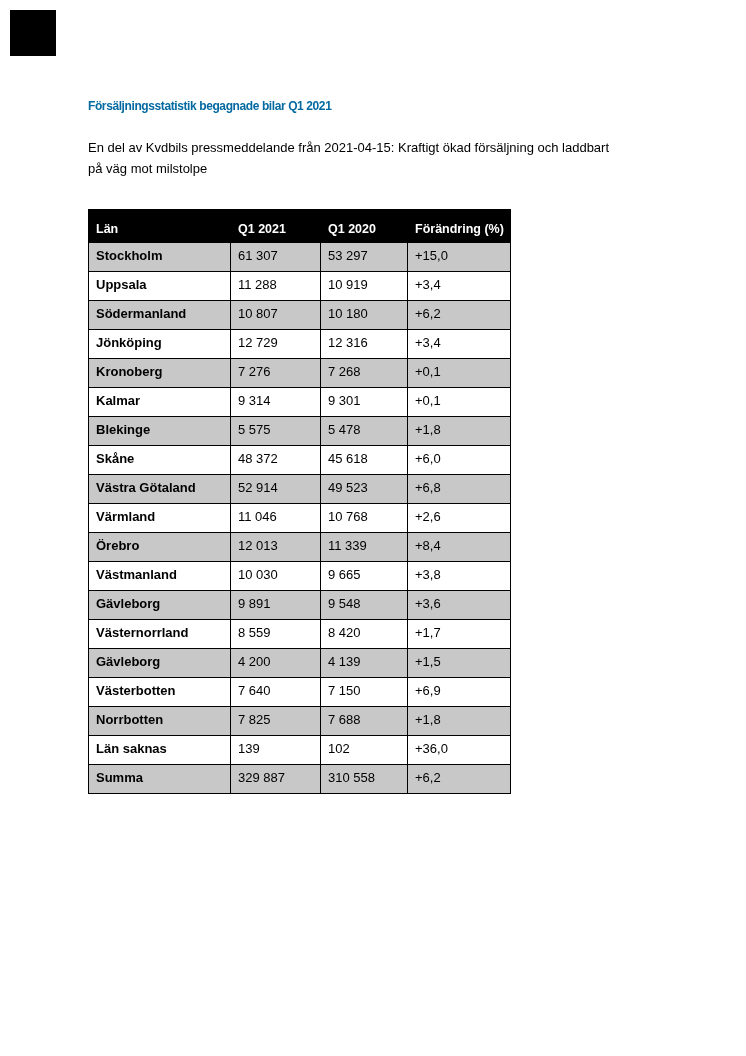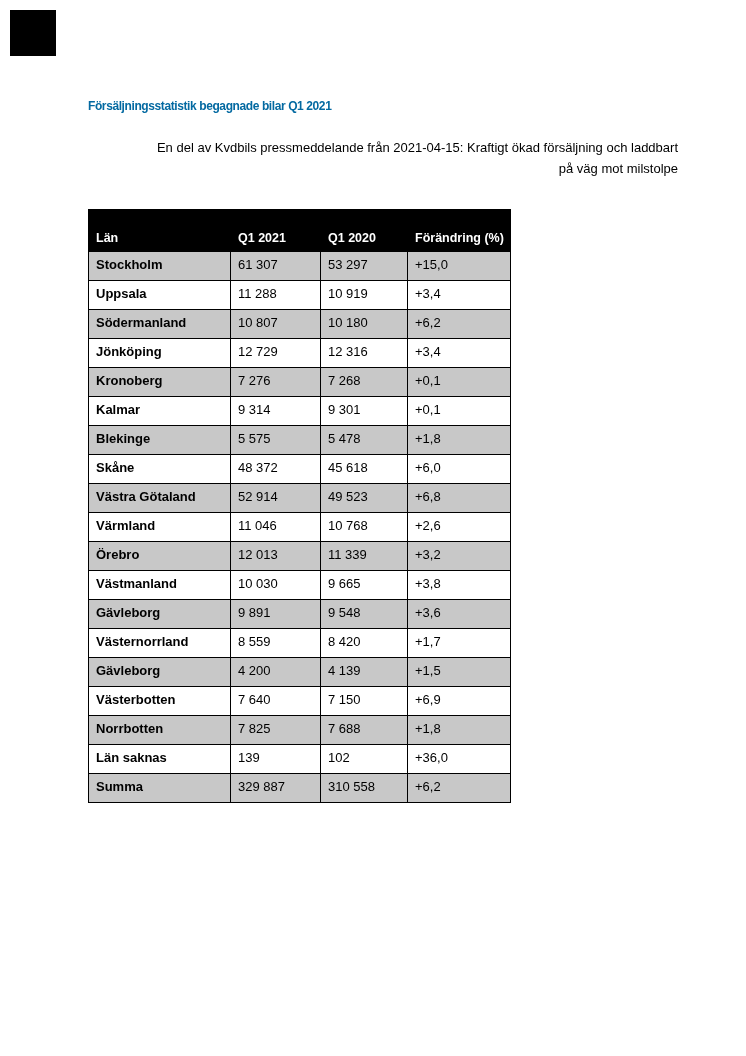--- a/index.html
+++ b/index.html
@@ -33,21 +33,20 @@
     white-space: nowrap;
     margin-top: 11px;
   }
   .intro {
     position: absolute;
     left: 88px; top: 137px;
     width: 590px;
     font-size: 13px;
     line-height: 21px;
     color: #000000;
-    text-align: right;
   }
   .intro .line { white-space: nowrap; }
   table.stats {
     position: absolute;
     left: 88px; top: 209px;
     border-collapse: collapse;
     table-layout: fixed;
     width: 422px;
     font-size: 13px;
   }
@@ -61,21 +60,21 @@
     vertical-align: top;
     padding: 5px 4px 7px 7px;
     overflow: hidden;
     white-space: nowrap;
   }
   table.stats thead th {
     background: #000000;
     color: #ffffff;
     font-weight: bold;
     font-size: 12.5px;
-    padding-top: 21px;
+    padding-top: 12px;
     padding-bottom: 6px;
   }
   table.stats tbody td { background: #ffffff; line-height: 16px; }
   table.stats tbody tr:nth-child(odd) td { background: #c8c8c8; }
   table.stats tbody td:first-child { font-weight: bold; }
 </style>
 </head>
 <body>
 
 <div class="page">
@@ -162,21 +161,21 @@
         <tr>
           <td>Värmland</td>
           <td>11 046</td>
           <td>10 768</td>
           <td>+2,6</td>
         </tr>
         <tr>
           <td>Örebro</td>
           <td>12 013</td>
           <td>11 339</td>
-          <td>+3,2</td>
+          <td>+8,4</td>
         </tr>
         <tr>
           <td>Västmanland</td>
           <td>10 030</td>
           <td>9 665</td>
           <td>+3,8</td>
         </tr>
         <tr>
           <td>Gävleborg</td>
           <td>9 891</td>

